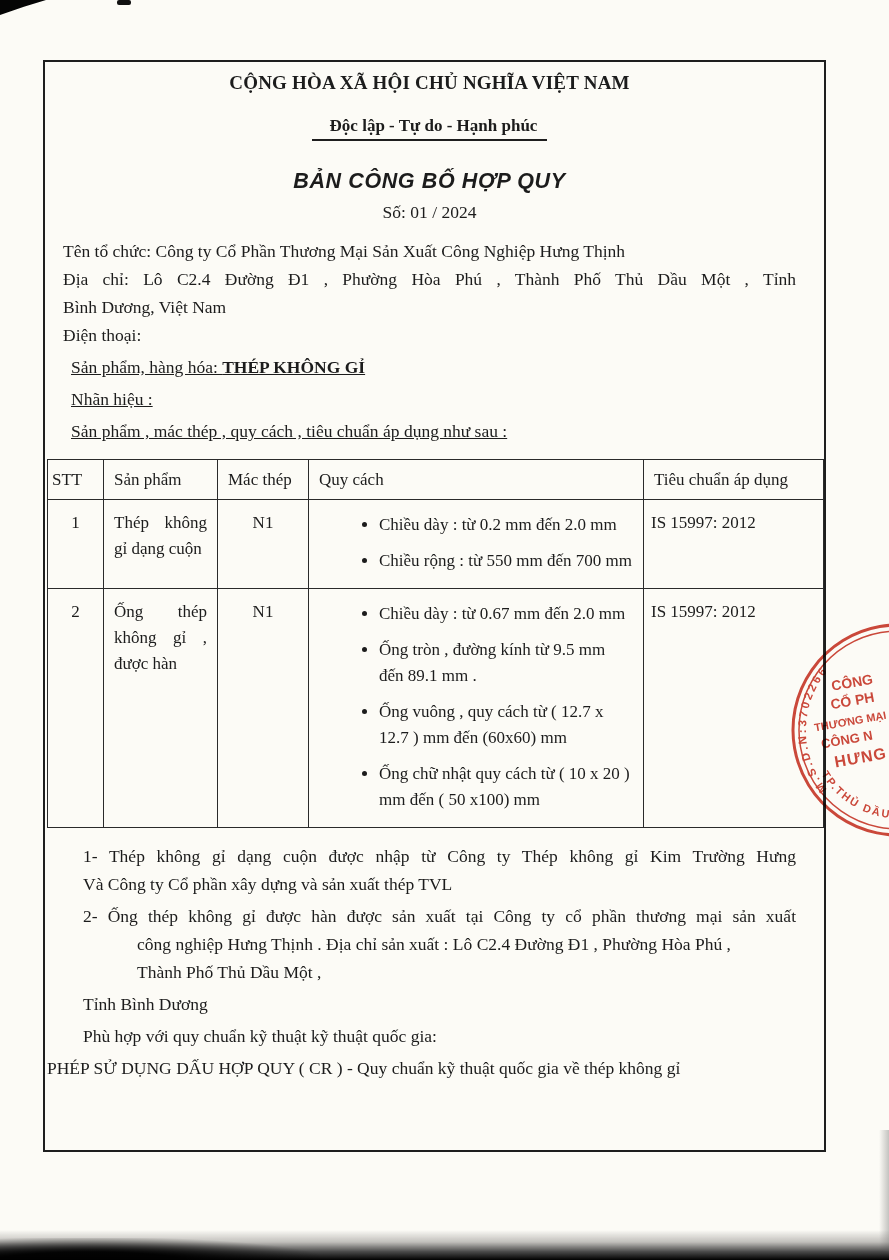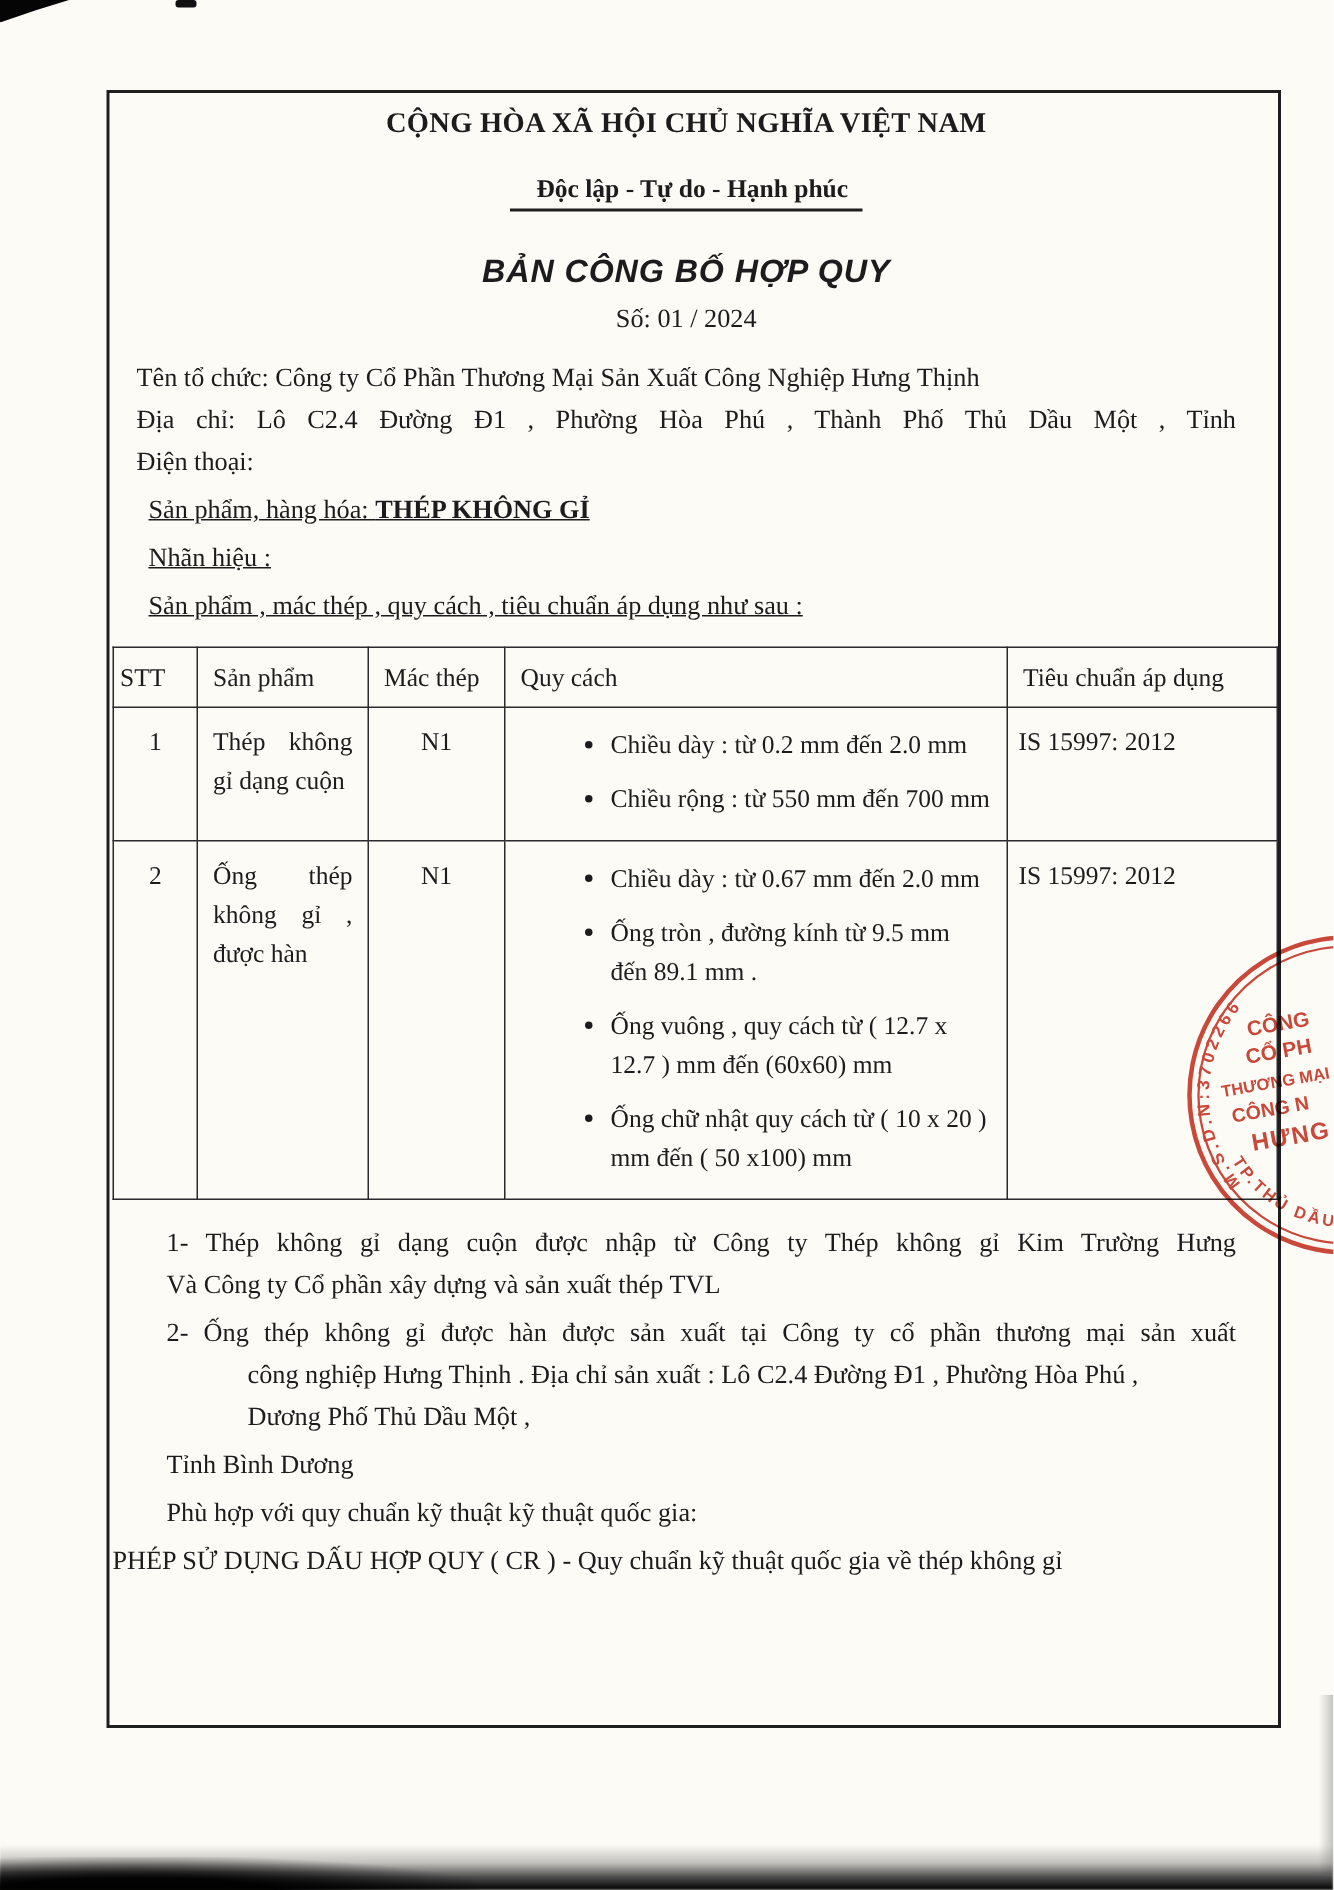--- a/index.html
+++ b/index.html
@@ -16,21 +16,21 @@
   .scan-bottom { position:absolute; left:0; right:0; bottom:0; height:30px;
     background:linear-gradient(to bottom, rgba(130,130,130,0) 0%, rgba(135,133,130,.5) 40%, #4a4a4a 72%, #000 100%);
     filter:blur(.6px); }
   .scan-bottom-left { position:absolute; left:0; bottom:0; width:320px; height:22px;
     background:radial-gradient(ellipse at 28% 110%, rgba(0,0,0,.95) 30%, rgba(0,0,0,0) 75%); }
   .scan-right-smudge { position:absolute; right:0; bottom:10px; width:10px; height:120px;
     background:linear-gradient(to left, rgba(90,90,90,.35), rgba(90,90,90,0)); }
 
   
   .frame {
-    position:absolute; left:71px; top:60px; width:783px; height:1092px;
+    position:absolute; left:43px; top:60px; width:783px; height:1092px;
     border:2px solid #1e1e1e; box-sizing:border-box; padding:10px 28px 0 18px;
   }
 
   .nat-header { text-align:center; }
   .nat-title { font-weight:bold; font-size:19px; letter-spacing:.2px; }
   .nat-motto { display:inline-block; font-weight:bold; font-size:17px; margin-top:4px;
     padding:0 10px 3px 18px; border-bottom:2px solid #1e1e1e; }
 
   .doc-title { margin:28px 0 0 0; text-align:center;
     font-family:"Liberation Sans", sans-serif; font-size:21.5px; font-weight:bold; letter-spacing:.6px;font-style:italic; }
@@ -88,20 +88,21 @@
       <span class="nat-motto">Độc lập - Tự do - Hạnh phúc</span>
     </div>
 
     <h1 class="doc-title">BẢN CÔNG BỐ HỢP QUY</h1>
     <div class="doc-number">Số: 01 / 2024</div>
 
     <div class="bodytext">
       <p class="para">Tên tổ chức: Công ty Cổ Phần Thương Mại Sản Xuất Công Nghiệp Hưng Thịnh</p>
       <div class="para">
         <div class="jline">Địa chỉ: Lô C2.4 Đường Đ1 , Phường Hòa Phú , Thành Phố Thủ Dầu Một , Tỉnh</div>
+        <div>Bình Dương, Việt Nam</div>
       </div>
       <p class="para">Điện thoại:</p>
       <p class="para gap indent"><span>Sản phẩm, hàng hóa: </span><strong>THÉP KHÔNG GỈ</strong></p>
       <p class="para gap indent">Nhãn hiệu :</p>
       <p class="para gap indent">Sản phẩm , mác thép , quy cách , tiêu chuẩn áp dụng như sau :</p>
 
       <table class="spec-table">
         <colgroup>
           <col style="width:56px">
             <col style="width:114px">
@@ -149,21 +150,21 @@
       </table>
 
       <div class="notes">
         <div class="note">
           <div class="jline">1- Thép không gỉ dạng cuộn được nhập từ Công ty Thép không gỉ Kim Trường Hưng</div>
           <div>Và Công ty Cổ phần xây dựng và sản xuất thép TVL</div>
         </div>
         <div class="note note2">
           <div class="jline">2- Ống thép không gỉ được hàn được sản xuất tại Công ty cổ phần thương mại sản xuất</div>
           <div class="cont">công nghiệp Hưng Thịnh . Địa chỉ sản xuất : Lô C2.4 Đường Đ1 , Phường Hòa Phú ,</div>
-          <div class="cont">Dương Phố Thủ Dầu Một ,</div>
+          <div class="cont">Thành Phố Thủ Dầu Một ,</div>
         </div>
         <p class="para plain">Tỉnh Bình Dương</p>
         <p class="para plain">Phù hợp với quy chuẩn kỹ thuật kỹ thuật quốc gia:</p>
         <div class="regulation">
           <div>PHÉP SỬ DỤNG DẤU HỢP QUY ( CR ) -  Quy chuẩn kỹ thuật quốc gia về thép không gỉ</div>
         </div>
       </div>
     </div>
   </div>
 

